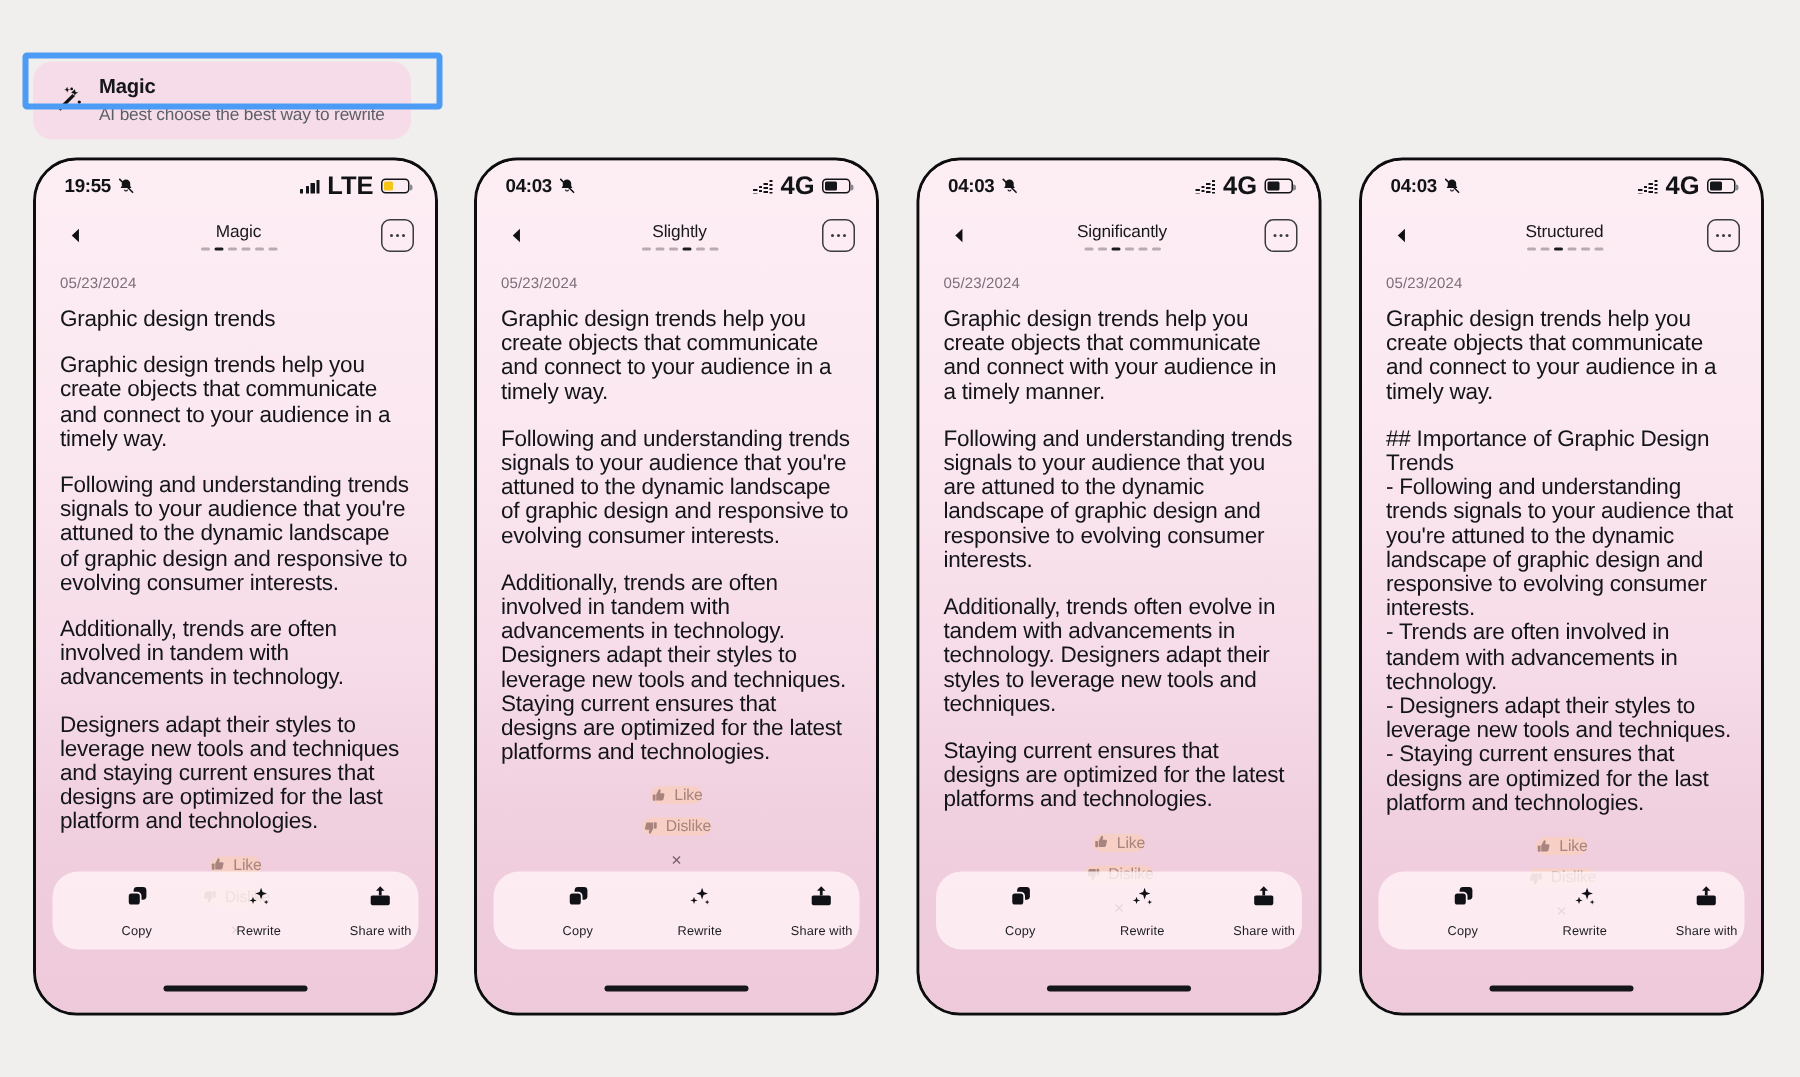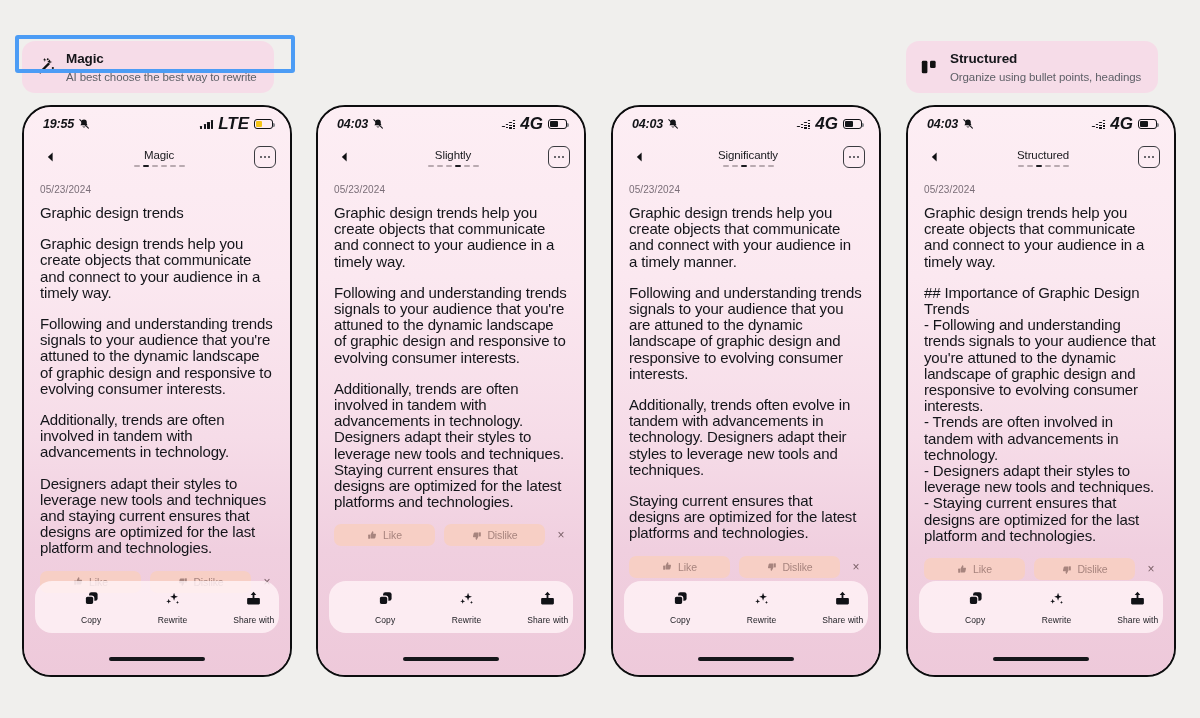--- a/index.html
+++ b/index.html
@@ -93,21 +93,20 @@
 
   
   .statusbar {
     position: relative;
     height: 32px;
     display: flex;
     align-items: center;
     justify-content: space-between;
     padding: 2px 17px 0 19px;
     box-sizing: border-box;
-    font-style: italic;
   }
   .sb-left {
     display: flex; align-items: center; gap: 4px;
     font-size: 12.5px; font-weight: bold; color: #121317;
     letter-spacing: -0.2px;
   }
   .sb-right {
     display: flex; align-items: center; gap: 5px;
     font-size: 17px; font-weight: bold; color: #121317;
   }
@@ -207,20 +206,21 @@
   }
   .para:last-child { margin-bottom: 0; }
 
   
   .feedback {
     display: flex;
     align-items: center;
     gap: 9px;
     padding: 0 16px;
     margin-top: 14px;
+    flex-direction: column;
   }
   .fb-btn {
     flex: 1 1 0;
     height: 22px;
     border-radius: 7px;
     background: #f7cfc5;
     display: flex; align-items: center; justify-content: center;
     gap: 5px;
     font-size: 10.5px;
     color: #a7847e;
@@ -644,32 +644,20 @@
      </div>
           </div>
         <div class="homebar"></div>
 
       </div>
     </div>
 
   </div>
   <div class="col c3">
 
-    <div class="opt-card">
-      <span class="opt-icon">
-          <svg width="21" height="21" viewBox="0 0 24 24" fill="none" xmlns="http://www.w3.org/2000/svg">
-            <rect x="3.2" y="4.4" width="6.4" height="14.2" rx="1.6" fill="currentColor"></rect>
-                <rect x="12.6" y="4.4" width="6.4" height="8.2" rx="1.6" fill="currentColor"></rect>
-          </svg>
-        </span>
-      <span class="opt-text">
-        <span class="opt-title">Structured</span>
-        <span class="opt-sub">Organize using bullet points, headings</span>
-      </span>
-    </div>
 
     <div class="phone">
       <div class="screen">
 
         <div class="statusbar">
           <span class="sb-left">
             <span>04:03</span>
             <span style="display:flex">
                 <svg width="12" height="12" viewBox="0 0 24 24" fill="none" xmlns="http://www.w3.org/2000/svg">
                   <path d="M12 3.2a5.6 5.6 0 0 0-5.6 5.6v3.3l-1.6 2.6h14.4l-1.6-2.6V8.8A5.6 5.6 0 0 0 12 3.2z" fill="currentColor"></path>

